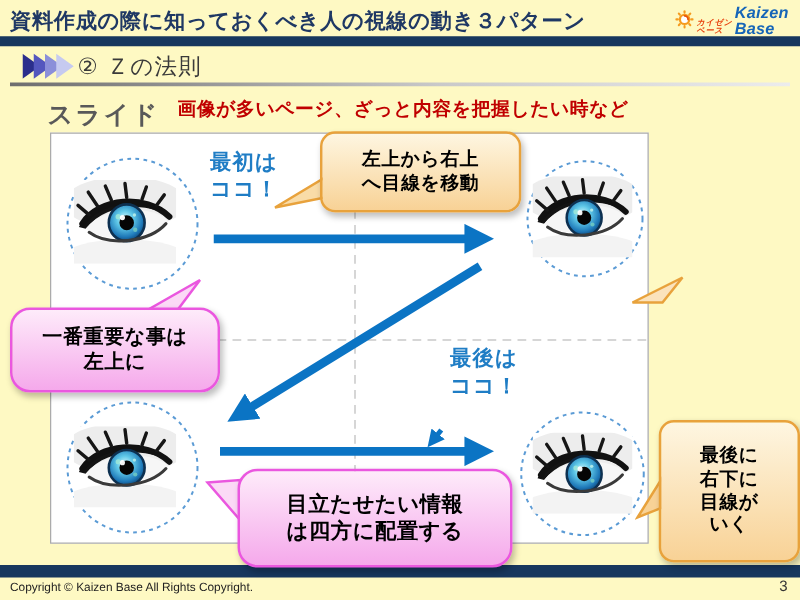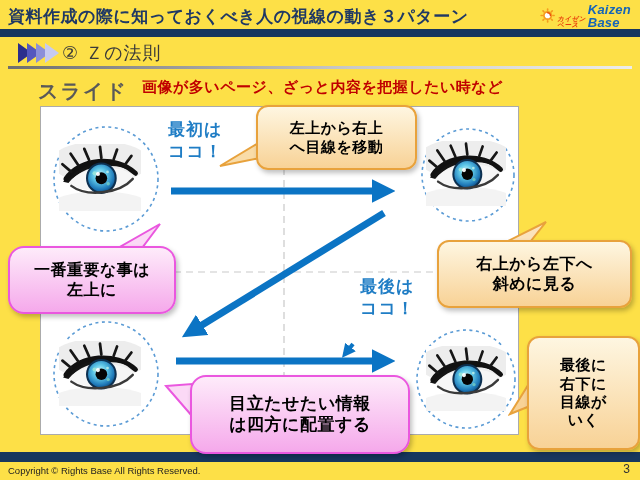--- a/index.html
+++ b/index.html
@@ -1,16 +1,16 @@
 <!DOCTYPE html>
 <html><head>
 <meta charset="utf-8">
 <style>
   html,body{margin:0;padding:0;background:#fff;}
-  #app{position:relative;width:640px;height:480px;background:#fde047;overflow:hidden;
+  #app{position:relative;width:640px;height:480px;background:#fef9c3;overflow:hidden;
        font-family:"Liberation Sans","DejaVu Sans",sans-serif;}
   .abs{position:absolute;}
   .pre{white-space:pre-line;}
 
   
   .page-title{left:8px;top:5px;font-size:17px;font-weight:bold;color:#1F3864;letter-spacing:.5px;}
   .navy-bar{left:0;top:29px;width:640px;height:8px;background:#17375E;}
   .logo{right:4px;top:2px;width:96px;height:27px;display:flex;align-items:center;}
   .logo-txt{display:flex;flex-direction:row;align-items:flex-end;line-height:1;margin-left:2px;}
   .logo-kana{font-size:6.5px;color:#E8400C;font-style:italic;font-weight:bold;letter-spacing:.5px;}
@@ -195,26 +195,24 @@
     <polygon points="2,6 28,4 28,36" fill="#FBD9F6" stroke="#EA57DF" stroke-width="2"></polygon>
   </svg>
   <svg class="tail" style="left:508px;top:380px" width="24" height="38">
     <polygon points="2,34 22,2 22,26" fill="#F8D296" stroke="#E8A23C" stroke-width="2"></polygon>
   </svg>
 
   <div class="bubble orange pre" style="left:256px;top:105px;width:157px;height:61px;font-size:15px">左上から右上
 へ目線を移動</div>
   <div class="bubble pink pre" style="left:8px;top:246px;width:164px;height:64px;font-size:16px">一番重要な事は
 左上に</div>
-  <div class="bubble orange pre" style="left:437px;top:240px;width:191px;height:64px;font-size:16px">右上から左下へ
-斜めに見る</div>
   <div class="bubble orange pre" style="left:527px;top:336px;width:109px;height:110px;font-size:15px">最後に
 右下に
 目線が
 いく</div>
   <div class="bubble pink pre" style="left:190px;top:375px;width:216px;height:75px;font-size:17px">目立たせたい情報
 は四方に配置する</div>
 
   <div class="abs footer-bar"></div>
-  <div class="abs copyright">Copyright ©  Rights Base  All Rights Reserved.</div>
+  <div class="abs copyright">Copyright ©  Kaizen Base  All Rights Copyright.</div>
   <div class="abs page-num">3</div>
 
 </div>
 
 </body></html>

